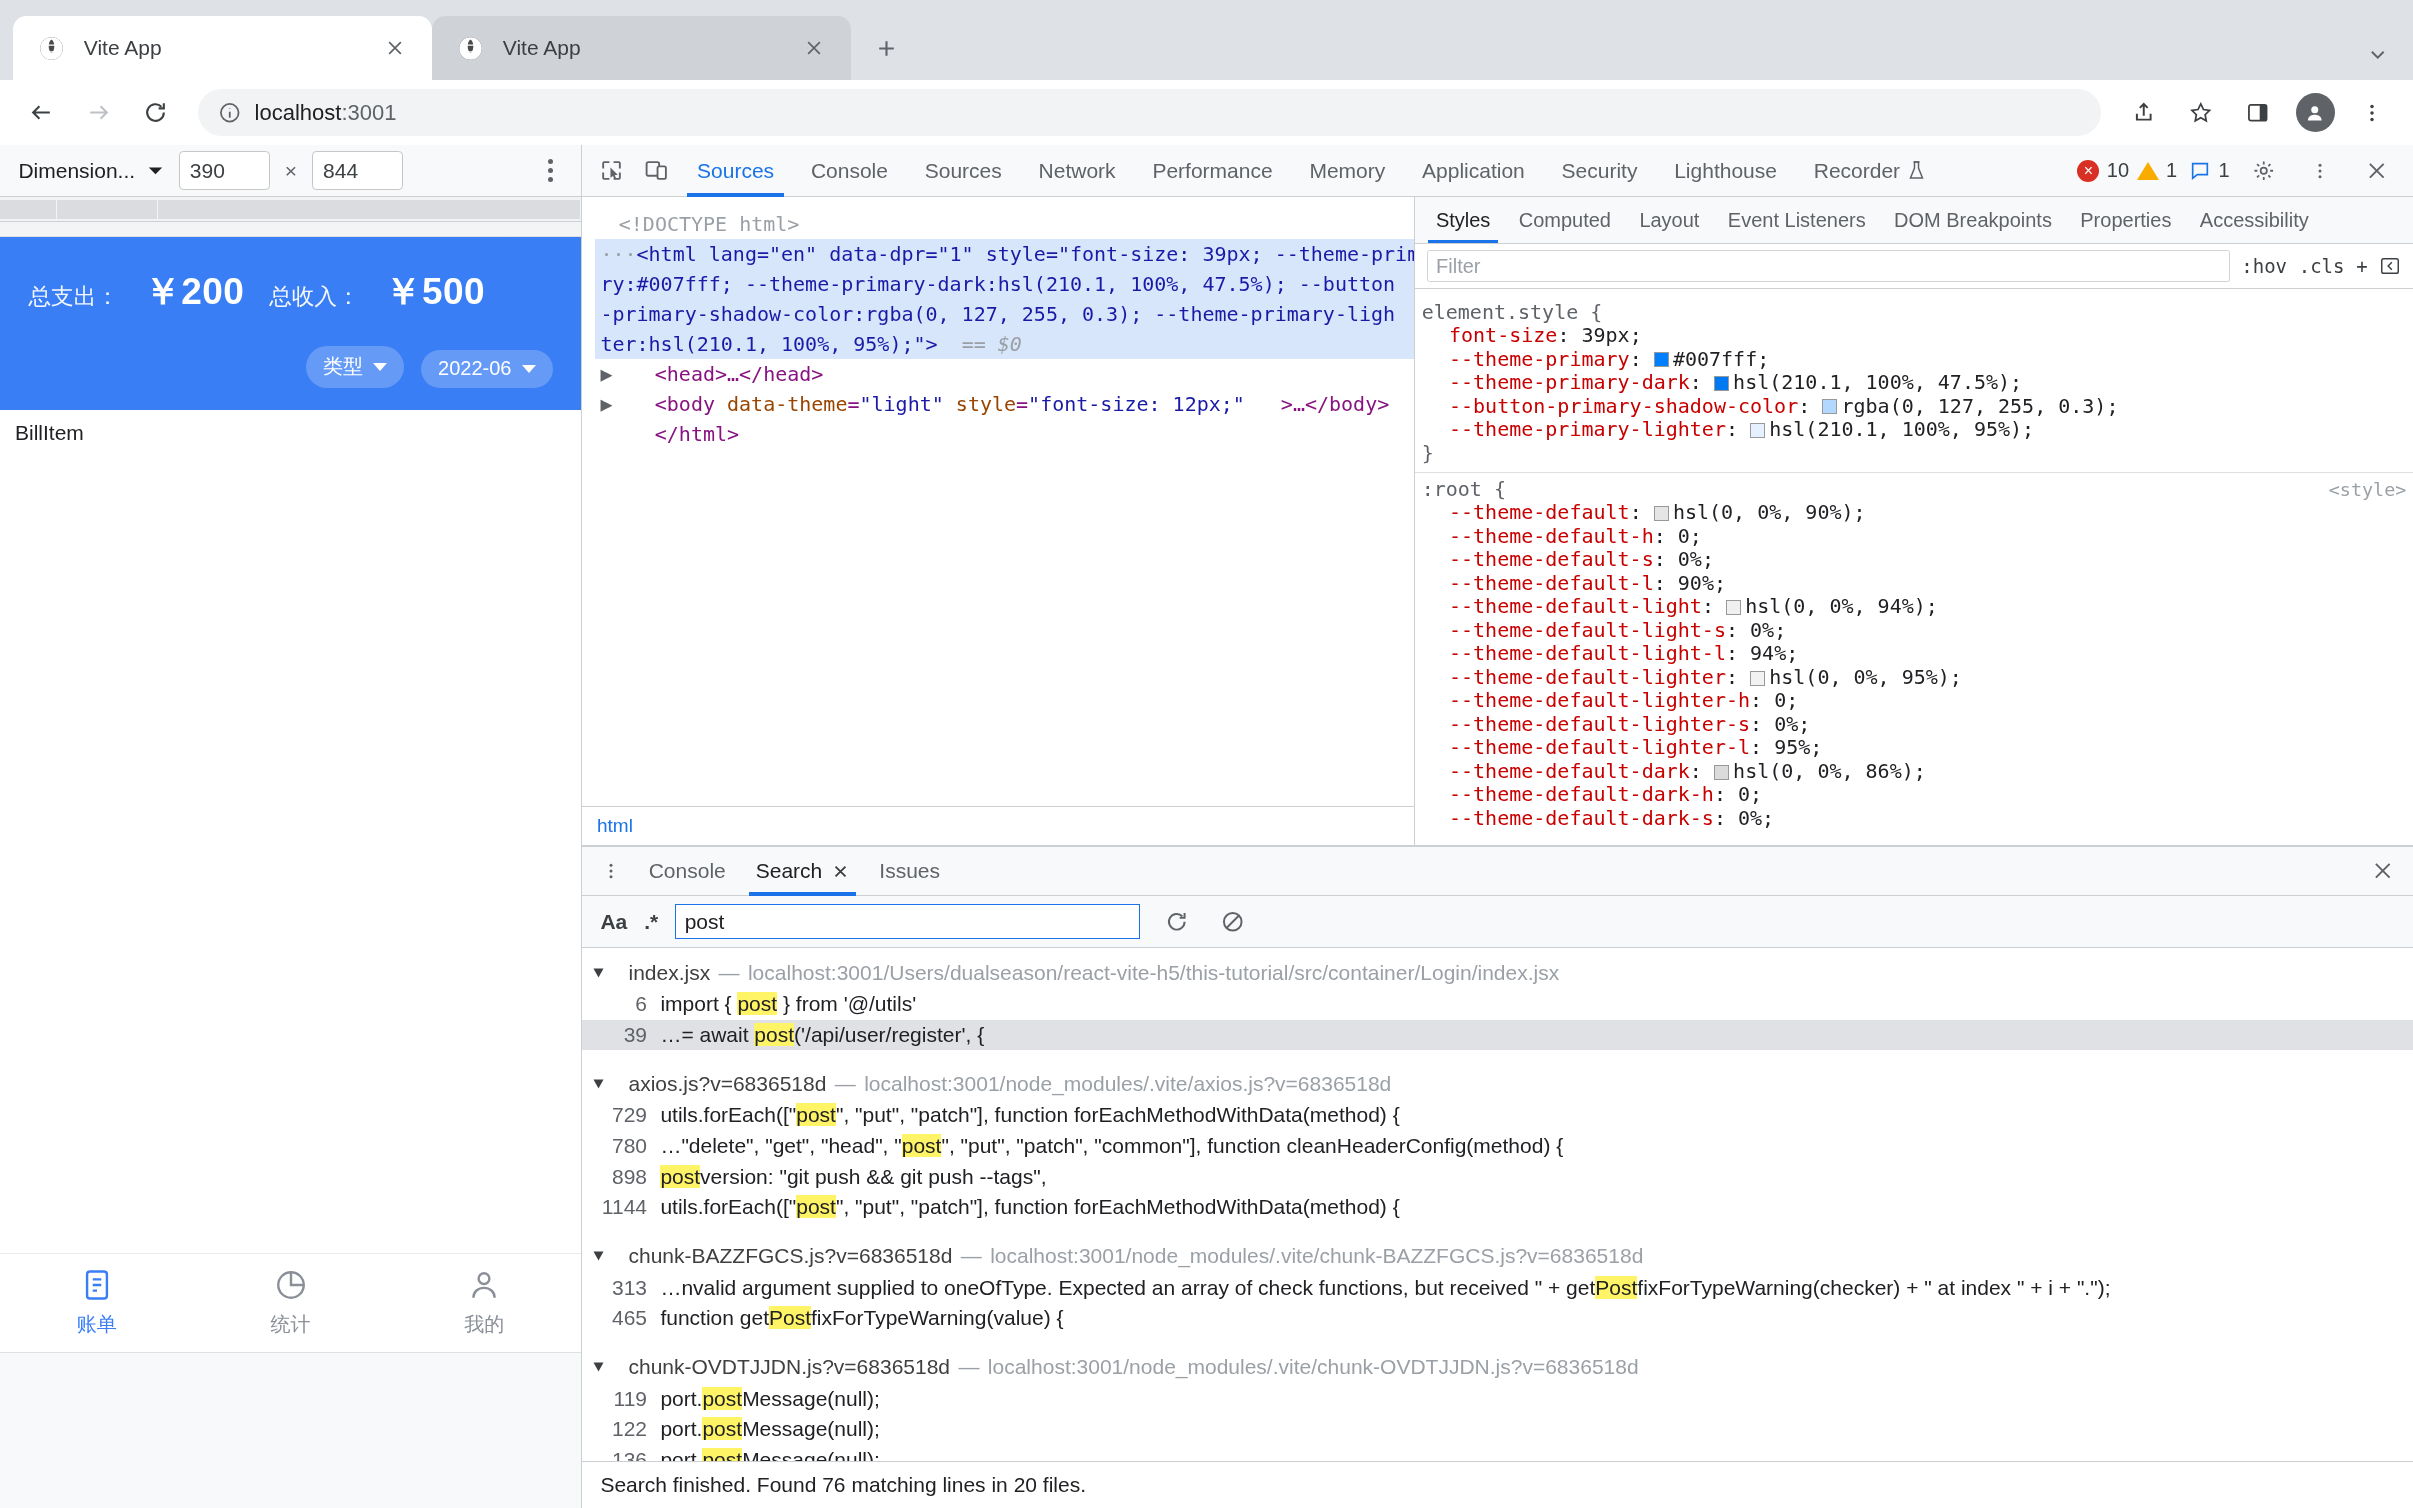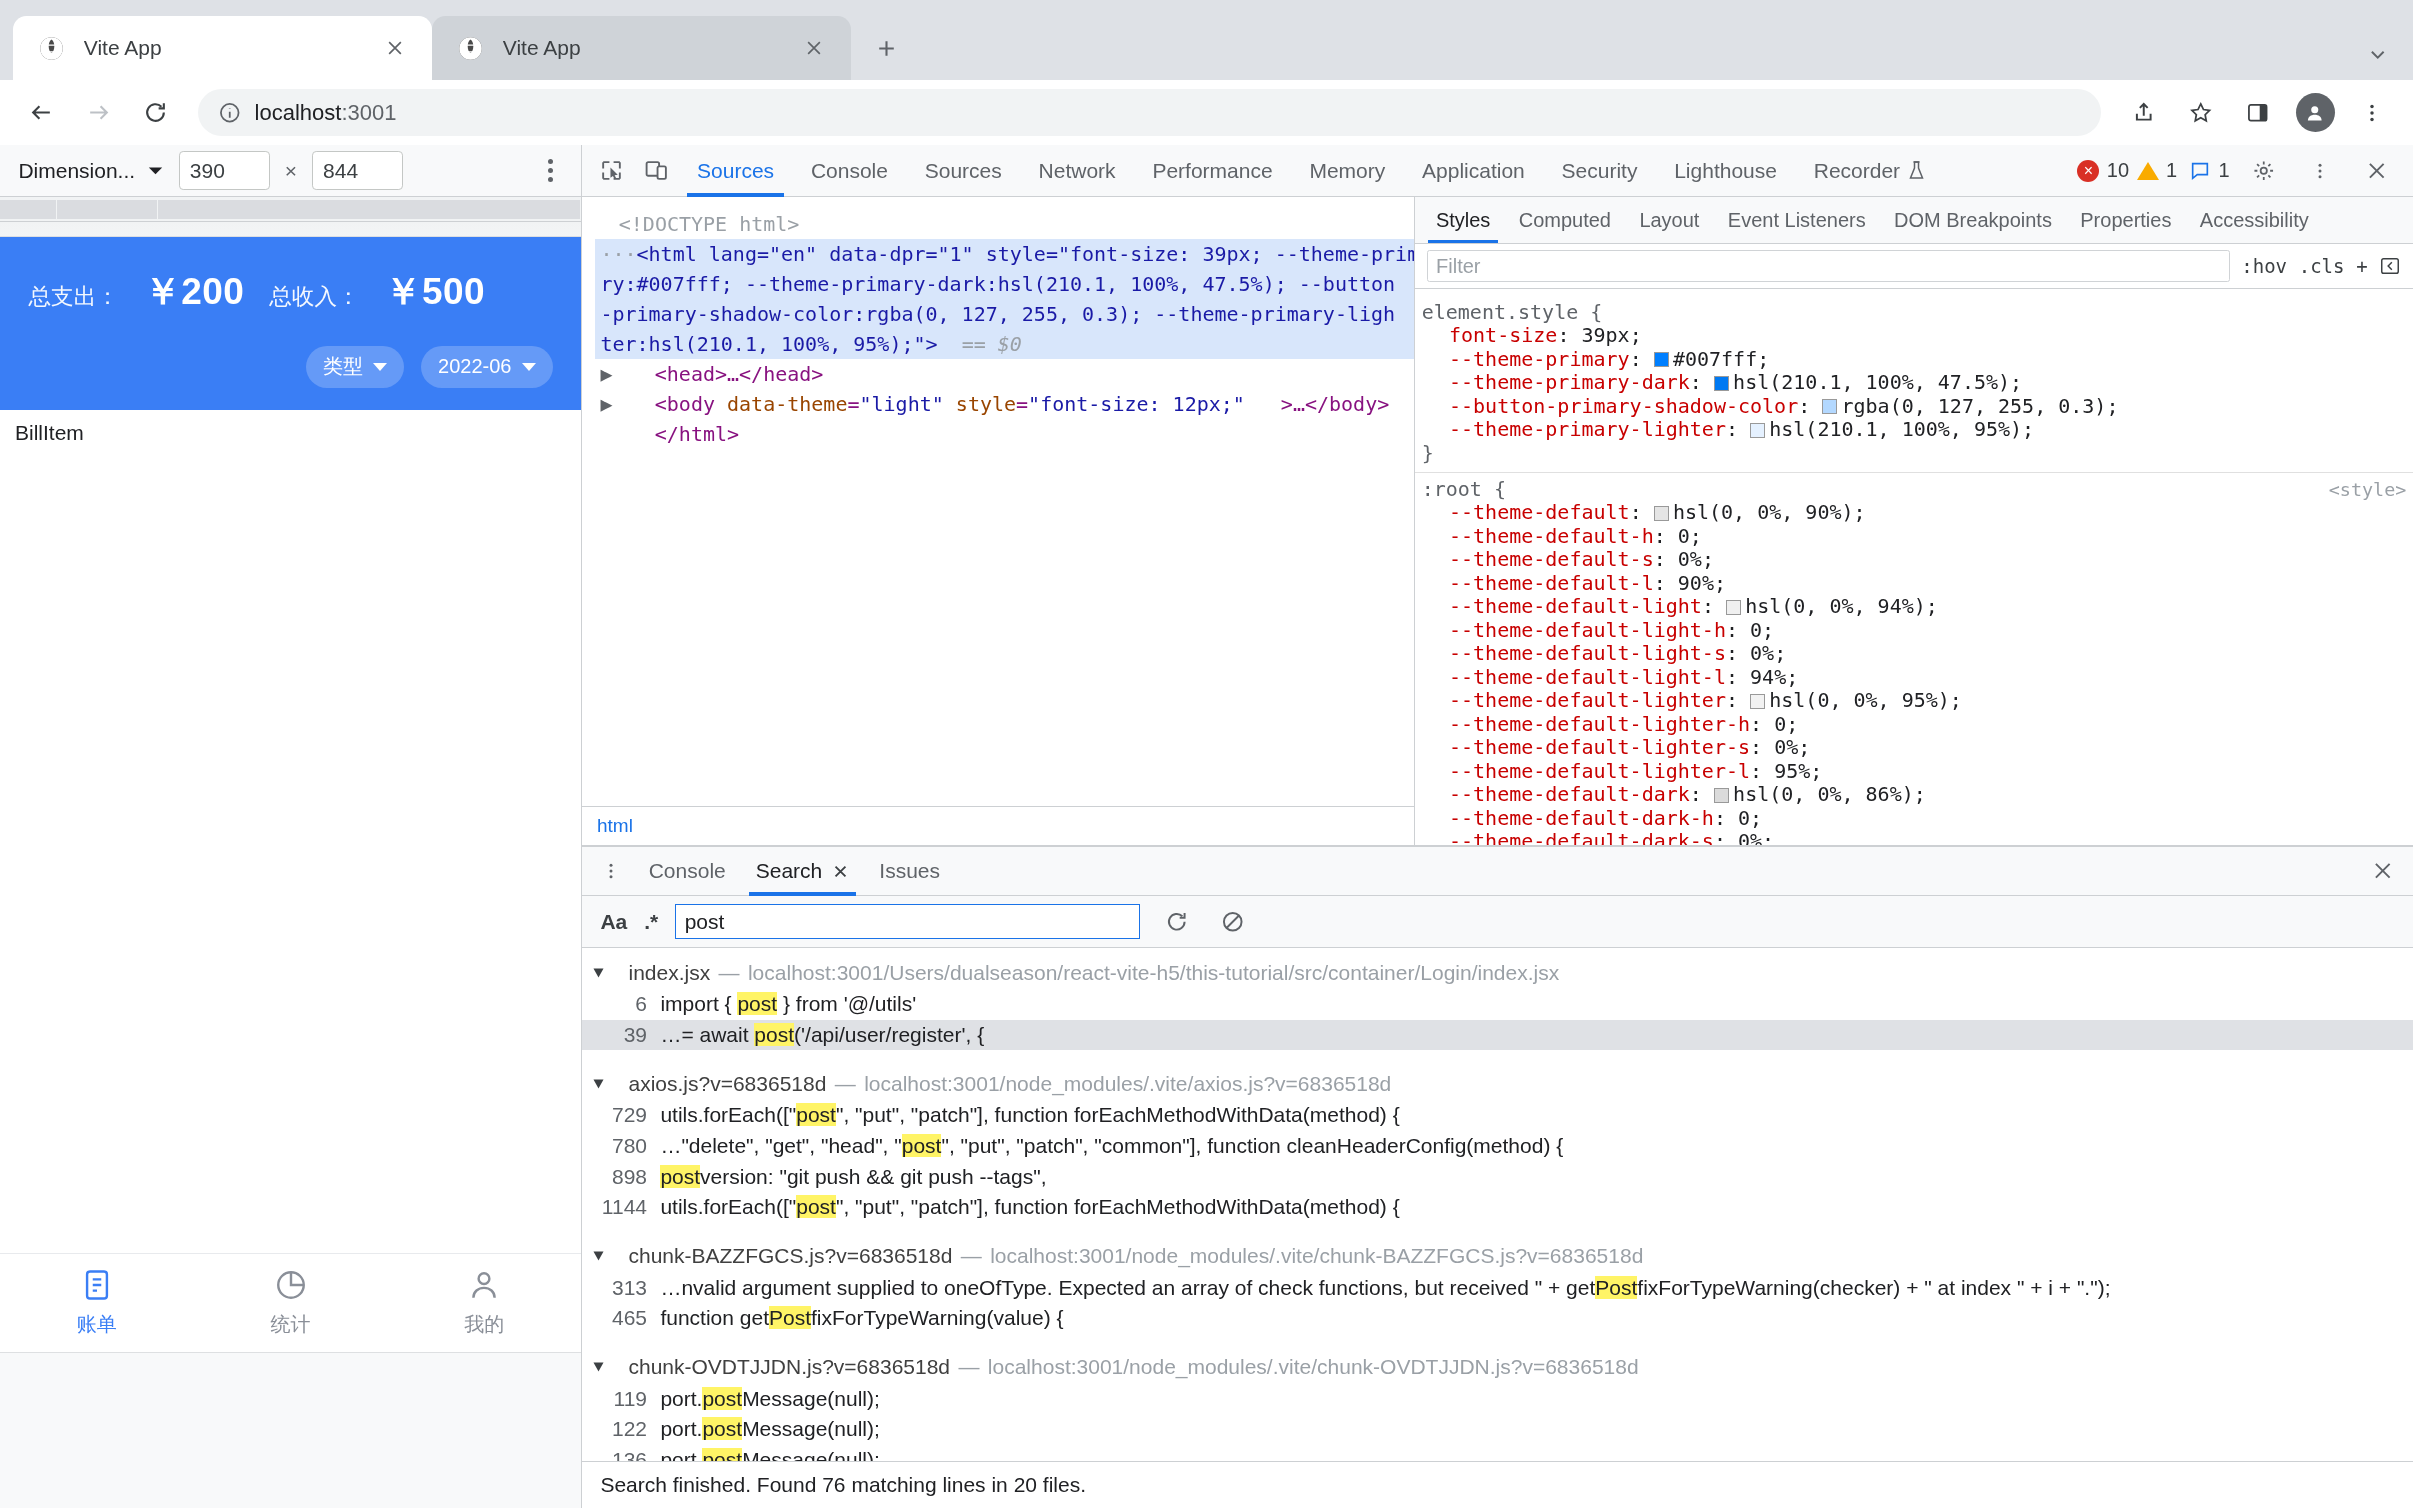--- a/index.html
+++ b/index.html
@@ -58,21 +58,21 @@
 
   .device-viewport-wrap { flex: 1; display: flex; justify-content: center; padding-top: 15px;
                           background: linear-gradient(#f1f3f4, #f8f9fa 50px); overflow: hidden; }
   .phone { width: 590px; height: 1115px; background: #ffffff; box-shadow: 0 0 0 0.8px #d7dadd;
            display: flex; flex-direction: column; }
 
   .bill-header { background: #3a7ef5; padding: 30px 28.5px 22px 28.5px; color: #fff; }
   .bill-sums { display: flex; align-items: baseline; gap: 25px; white-space: nowrap; }
   .sum-label { font-size: 22.6px; opacity: .95; }
   .sum-value { font-size: 37px; font-weight: bold; letter-spacing: 0.4px; }
-  .bill-filters { display: flex; justify-content: flex-end; gap: 17px; margin-top: 28.5px; }
+  .bill-filters { display: flex; justify-content: flex-end; gap: 17px; margin-top: 28.5px; align-items: flex-end; }
   .chip { background: rgba(255,255,255,.22); border-radius: 23.5px; padding: 7.5px 17px; font-size: 20px;
           color: #fff; display: flex; align-items: center; gap: 10px; }
   .chip .caret { width: 0; height: 0; border-left: 7.5px solid transparent; border-right: 7.5px solid transparent;
                  border-top: 8.4px solid #ffffff; }
 
   .bill-list { flex: 1; background: #ffffff; padding: 11.7px 15px; overflow: hidden; }
   .bill-item-text { font-size: 21px; color: #202124; }
 
   .tabbar { height: 99px; border-top: 0.8px solid #e8eaed; background: #fff; display: flex; align-items: center; }
   .tabbar-item { flex: 1; display: flex; flex-direction: column; align-items: center;
@@ -489,21 +489,20 @@
               <div class="css-head">}</div>
             </div>
 
             <div class="css-rule">
               <div class="css-head"><span>:root {</span><span class="src">&lt;style&gt;</span></div>
               <div class="css-decl"><span class="prop">--theme-default</span><span class="val">: </span><span class="swatch" style="background:#e5e5e5"></span><span class="val">hsl(0, 0%, 90%)</span><span class="val">;</span></div>
               <div class="css-decl"><span class="prop">--theme-default-h</span><span class="val">: </span><span class="val">0</span><span class="val">;</span></div>
               <div class="css-decl"><span class="prop">--theme-default-s</span><span class="val">: </span><span class="val">0%</span><span class="val">;</span></div>
               <div class="css-decl"><span class="prop">--theme-default-l</span><span class="val">: </span><span class="val">90%</span><span class="val">;</span></div>
               <div class="css-decl"><span class="prop">--theme-default-light</span><span class="val">: </span><span class="swatch" style="background:#f0f0f0"></span><span class="val">hsl(0, 0%, 94%)</span><span class="val">;</span></div>
-              <div class="css-decl"><span class="prop">--theme-default-light-h</span><span class="val">: </span><span class="val">0</span><span class="val">;</span></div>
               <div class="css-decl"><span class="prop">--theme-default-light-s</span><span class="val">: </span><span class="val">0%</span><span class="val">;</span></div>
               <div class="css-decl"><span class="prop">--theme-default-light-l</span><span class="val">: </span><span class="val">94%</span><span class="val">;</span></div>
               <div class="css-decl"><span class="prop">--theme-default-lighter</span><span class="val">: </span><span class="swatch" style="background:#f2f2f2"></span><span class="val">hsl(0, 0%, 95%)</span><span class="val">;</span></div>
               <div class="css-decl"><span class="prop">--theme-default-lighter-h</span><span class="val">: </span><span class="val">0</span><span class="val">;</span></div>
               <div class="css-decl"><span class="prop">--theme-default-lighter-s</span><span class="val">: </span><span class="val">0%</span><span class="val">;</span></div>
               <div class="css-decl"><span class="prop">--theme-default-lighter-l</span><span class="val">: </span><span class="val">95%</span><span class="val">;</span></div>
               <div class="css-decl"><span class="prop">--theme-default-dark</span><span class="val">: </span><span class="swatch" style="background:#dbdbdb"></span><span class="val">hsl(0, 0%, 86%)</span><span class="val">;</span></div>
               <div class="css-decl"><span class="prop">--theme-default-dark-h</span><span class="val">: </span><span class="val">0</span><span class="val">;</span></div>
               <div class="css-decl"><span class="prop">--theme-default-dark-s</span><span class="val">: </span><span class="val">0%</span><span class="val">;</span></div>
             </div>

